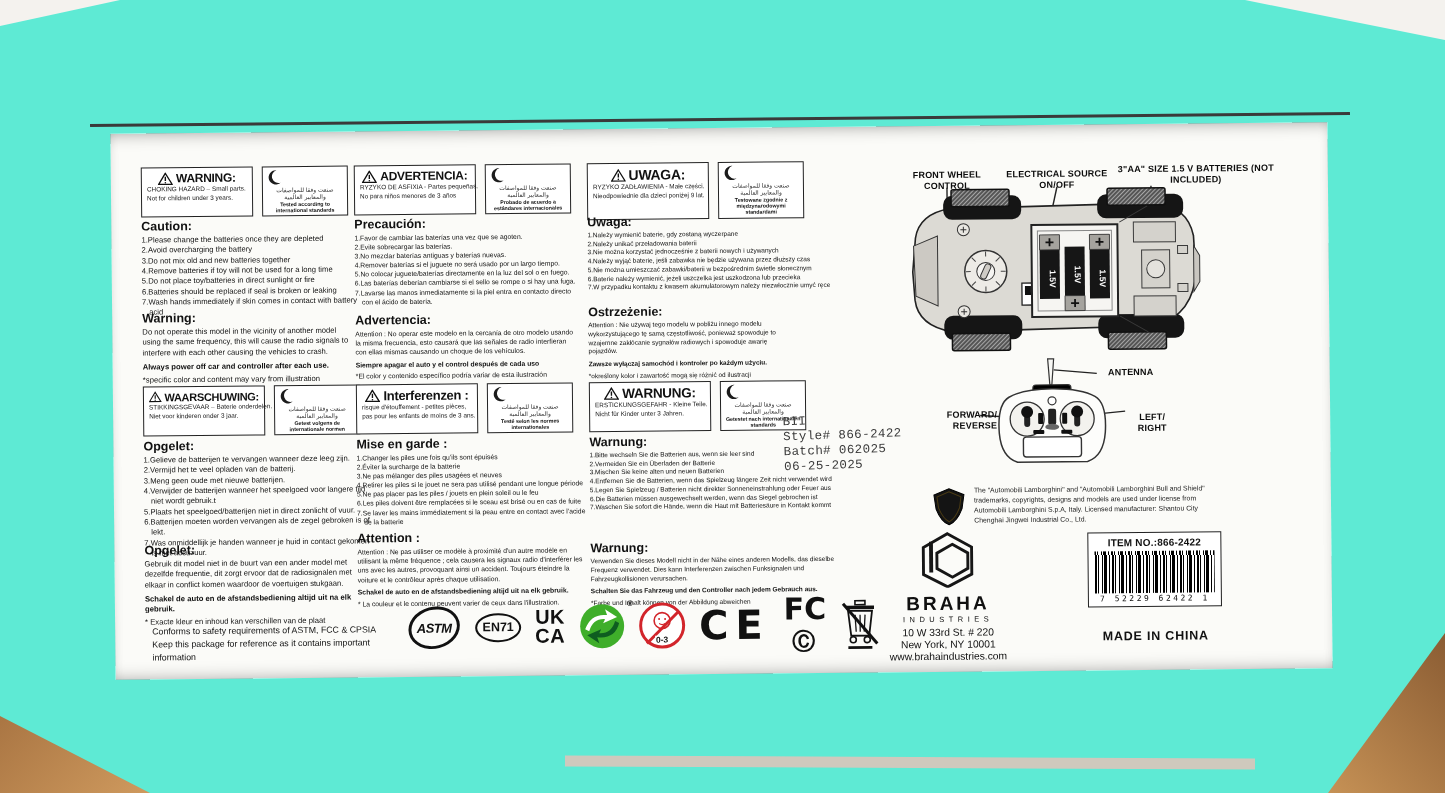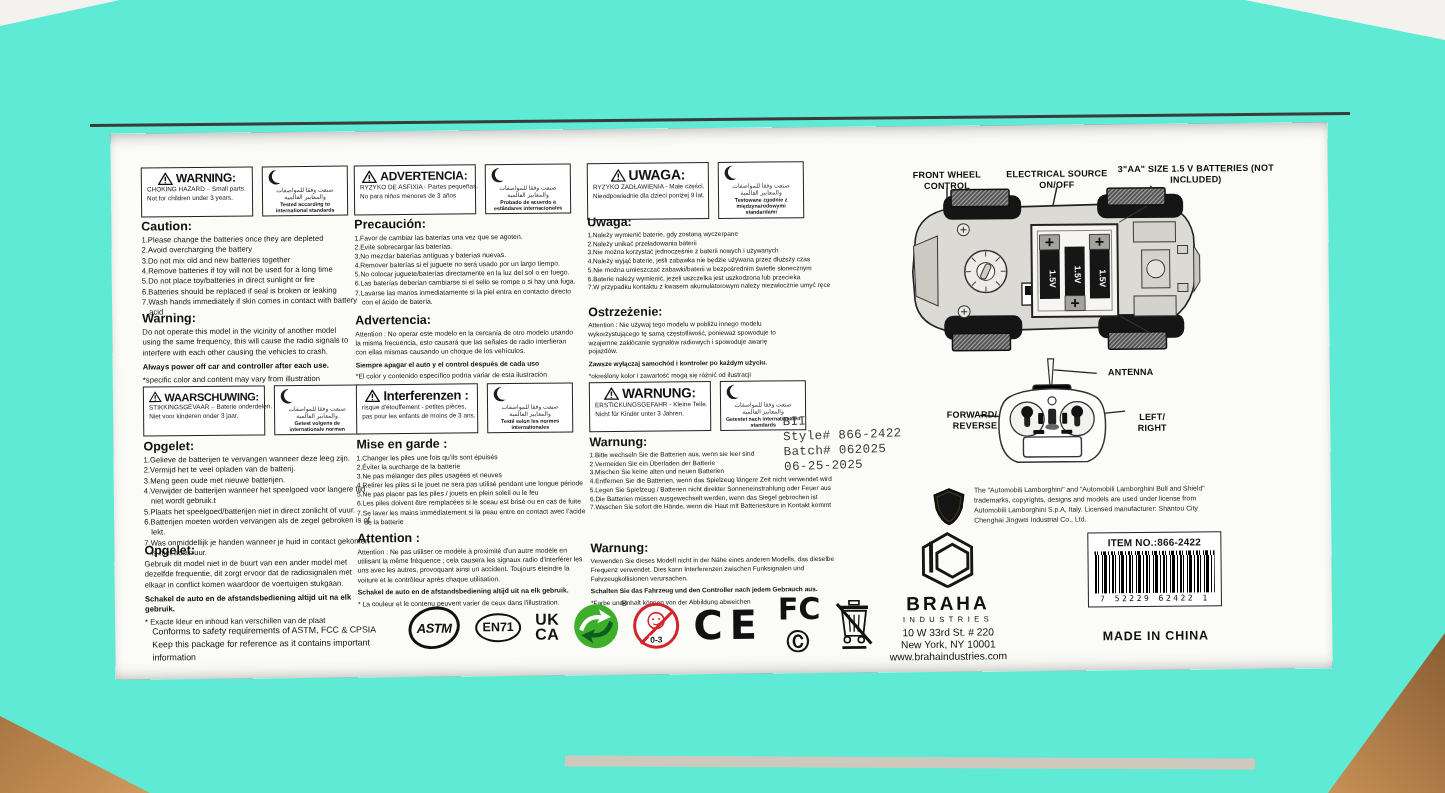--- a/index.html
+++ b/index.html
@@ -59,21 +59,21 @@
   .bcbox .itm{font-size:10px;font-weight:bold;letter-spacing:.2px;white-space:nowrap;}
   .bars{height:42px;margin-top:3px;background:repeating-linear-gradient(90deg,#000 0 2px,#fff 2px 3px,#000 3px 4px,#fff 4px 7px,#000 7px 8px,#fff 8px 9px,#000 9px 12px,#fff 12px 14px,#000 14px 15px,#fff 15px 17px);}
   .bcdigits{font-family:"DejaVu Sans Mono",monospace;font-size:8px;letter-spacing:2.5px;margin-top:1px;white-space:nowrap;}
   .madein{font-size:12.5px;font-weight:bold;letter-spacing:.8px;text-align:center;}
 
   .certrow{display:flex;align-items:center;gap:14px;height:54px;}
   .astm{position:relative;width:54px;height:44px;}
   .astm:before{content:"";position:absolute;inset:1px;border:3.5px solid #111;border-radius:50%;transform:rotate(-14deg);}
   .astm span{position:absolute;inset:0;display:flex;align-items:center;justify-content:center;font-size:13px;font-weight:bold;font-style:italic;letter-spacing:-.5px;}
   .en71{width:46px;height:29px;border:2.6px solid #111;border-radius:50%;display:flex;align-items:center;justify-content:center;font-size:12.5px;font-weight:bold;}
-  .ukca{font-size:16px;font-weight:bold;line-height:.95;text-align:center;letter-spacing:.5px;}
+  .ukca{font-size:20px;font-weight:bold;line-height:.95;text-align:center;letter-spacing:.5px;}
   .gdwrap{position:relative;width:46px;height:46px;}
   .reg{position:absolute;right:-8px;top:-4px;font-size:8px;font-weight:bold;}
   .age{position:relative;width:46px;height:46px;border:3.2px solid #d2252b;border-radius:50%;background:#fff;}
   .age .bar{position:absolute;left:-2px;top:20px;width:46px;height:3.2px;background:#d2252b;transform:rotate(-45deg);}
   .age .lbl{position:absolute;left:50%;bottom:2px;transform:translateX(-50%);font-size:8.5px;font-weight:bold;background:#fff;padding:0 1px;line-height:1;}
   .ce{font-size:40px;font-weight:bold;letter-spacing:7px;font-family:"DejaVu Sans",sans-serif;}
   .fcc{font-size:30px;font-weight:bold;font-family:"DejaVu Sans",sans-serif;display:flex;align-items:center;flex-direction:column;}
   .fcc .cc{font-size:23px;margin-left:-3px;}
 </style>
 </head>

